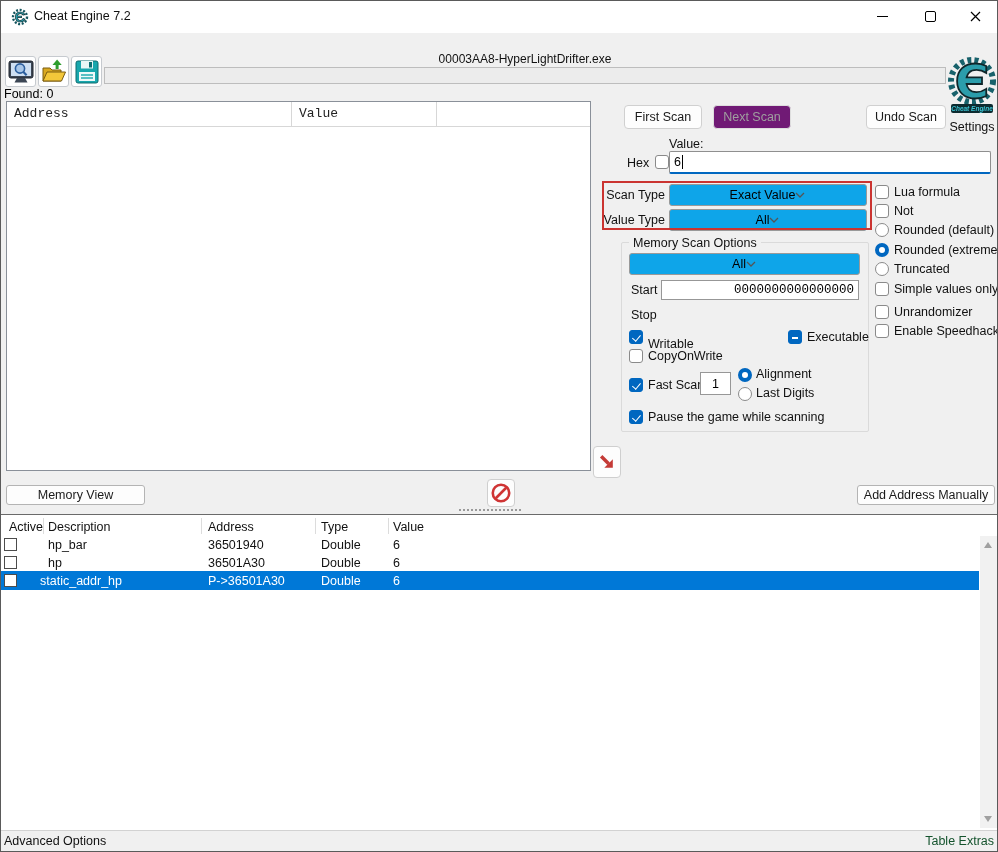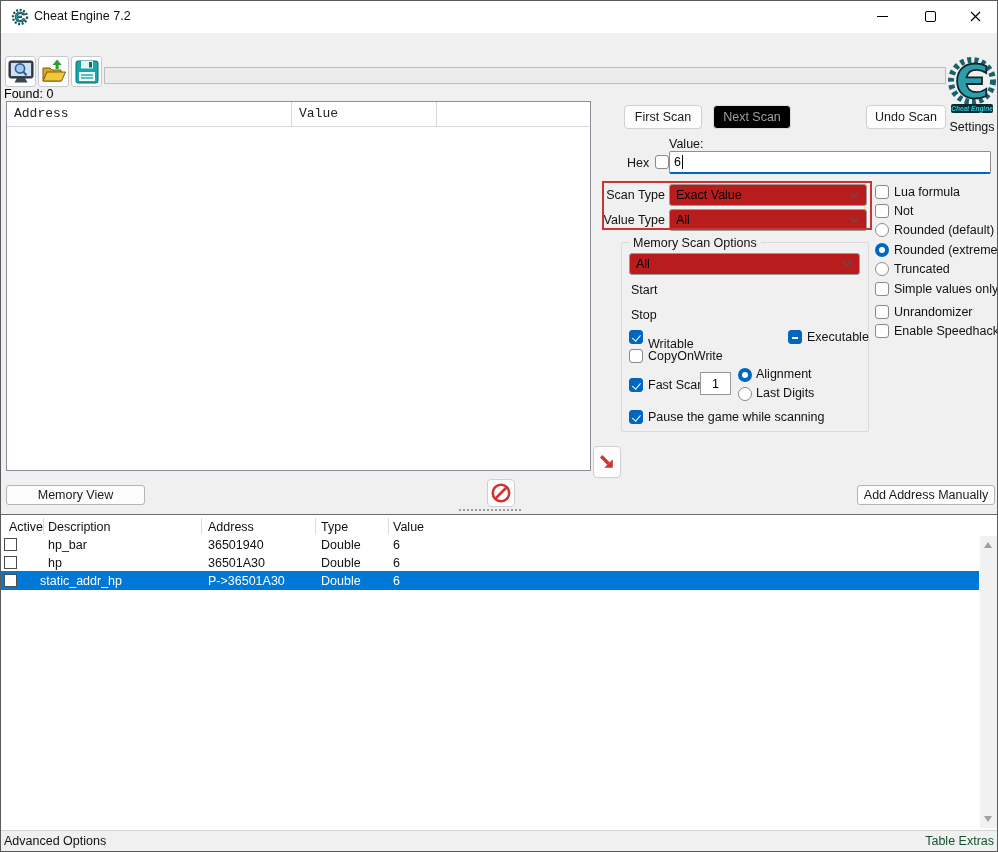--- a/index.html
+++ b/index.html
@@ -19,31 +19,31 @@
   .tool-btn{position:absolute;top:55px;width:31px;height:31px;background:#fff;border:1px solid #c6cacf;border-radius:3px;display:flex;align-items:center;justify-content:center;box-sizing:border-box;}
   .proc-label{position:absolute;left:103px;top:51px;width:842px;text-align:center;font-size:12px;color:#111;}
   .progress{position:absolute;left:103px;top:66px;width:842px;height:17px;background:#ececec;border:1px solid #bdbdbd;box-sizing:border-box;}
   .found{position:absolute;left:3px;top:86px;font-size:12.5px;color:#000;}
   
   .scan-table{position:absolute;left:5px;top:100px;width:585px;height:370px;background:#fff;border:1px solid #8a9099;box-sizing:border-box;}
   .scan-th{position:absolute;top:0;height:24px;line-height:24px;font-family:"Liberation Mono","DejaVu Sans Mono",monospace;font-size:13px;color:#222;padding-left:7px;box-sizing:border-box;border-right:1px solid #d7d7d7;}
   .scan-head-line{position:absolute;left:0;top:24px;width:100%;height:1px;background:#d7d7d7;}
   
   .btn{position:absolute;height:24px;background:#fdfdfd;border:1px solid #d0d0d0;border-radius:4px;font-size:12.5px;color:#1a1a1a;display:flex;align-items:center;justify-content:center;box-sizing:border-box;}
-  .btn.disabled{color:#9f9f9f;background:#000000;border-color:#dedede;}
+  .btn.disabled{color:#9f9f9f;background:#701a75;border-color:#dedede;}
   .btn.classic{height:20px;border-radius:3px;border-color:#b4b4b4;}
   .icon-btn{position:absolute;background:#fdfdfd;border:1px solid #cfcfcf;border-radius:4px;display:flex;align-items:center;justify-content:center;box-sizing:border-box;}
   
   .lbl{position:absolute;font-size:12.5px;color:#111;white-space:nowrap;}
   .lbl.right{text-align:right;}
   .input{position:absolute;background:#fff;border:1px solid #979797;box-sizing:border-box;font-size:12.5px;color:#000;display:flex;align-items:center;padding:0 4px;}
   .value-input{border:1px solid #8f8f8f;border-bottom:2px solid #0067c0;border-radius:2px;}
   .mono{font-family:"Liberation Mono","DejaVu Sans Mono",monospace;font-size:12.5px;justify-content:flex-end;}
   .caret{display:inline-block;width:1px;height:14px;background:#000;margin-left:1px;}
-  .dd{position:absolute;background:#b91c1c;border:1px solid #999;border-radius:3px;box-sizing:border-box;font-size:12.5px;color:#000;display:flex;align-items:center;justify-content:space-between;padding:0 7px 0 6px;}
+  .dd{position:absolute;background:#0ea5e9;border:1px solid #999;border-radius:3px;box-sizing:border-box;font-size:12.5px;color:#000;display:flex;align-items:center;justify-content:center;padding:0 7px 0 6px;}
   
   .cb{position:absolute;width:14px;height:14px;border:1px solid #8a8a8a;border-radius:3px;background:#fff;box-sizing:border-box;}
   .cb.checked{background:#0067c0;border-color:#0067c0;}
   .cb.checked::after{content:"";position:absolute;left:4px;top:1.5px;width:3.5px;height:7px;border:solid #fff;border-width:0 1.7px 1.7px 0;transform:rotate(40deg);}
   .cb.indet{background:#0067c0;border-color:#0067c0;}
   .cb.indet::after{content:"";position:absolute;left:3px;top:5.5px;width:6px;height:2px;background:#fff;}
   .radio{position:absolute;width:14px;height:14px;border:1px solid #8a8a8a;border-radius:50%;background:#fff;box-sizing:border-box;}
   .radio.checked{border:4.4px solid #0067c0;}
   .redrect{position:absolute;left:601px;top:180px;width:270px;height:49px;border:2px solid #cb3431;box-sizing:border-box;pointer-events:none;}
   .groupbox{position:absolute;left:620px;top:241px;width:248px;height:190px;border:1px solid #dadada;border-radius:2px;box-sizing:border-box;}
@@ -115,20 +115,21 @@
   <div class="tool-btn" style="left:70px;">
     <svg width="26" height="26" viewBox="0 0 26 26">
       <rect x="2" y="2" width="22" height="22" rx="2" fill="#18a7ad" stroke="#0c6c70" stroke-width="1"></rect>
       <rect x="7" y="2" width="12" height="7.5" fill="#e8f6f6"></rect>
       <rect x="15" y="3" width="3" height="5.5" fill="#0c6c70"></rect>
       <rect x="5" y="13" width="16" height="9" fill="#eef9f9"></rect>
       <line x1="7" y1="16" x2="19" y2="16" stroke="#18a7ad" stroke-width="1.4"></line>
       <line x1="7" y1="19" x2="19" y2="19" stroke="#18a7ad" stroke-width="1.4"></line>
     </svg>
   </div>
+  <div class="proc-label">00003AA8-HyperLightDrifter.exe</div>
   <div class="progress"></div>
 
   <div class="found">
     <span>Found:</span>
     <span>0</span>
   </div>
 
   <div class="scan-table">
     <div class="scan-th" style="left:0;width:285px;">Address</div>
     <div class="scan-th" style="left:285px;width:145px;">Value</div>
@@ -190,20 +191,21 @@
 
   <div class="groupbox"></div>
   <div class="groupbox-title">Memory Scan Options</div>
   <div class="dd" style="left:628px;top:252px;width:231px;height:22px;">
     <span>All</span>
     <svg width="10" height="6" viewBox="0 0 10 6">
         <path d="M1 1 L5 5 L9 1" fill="none" stroke="#555" stroke-width="1.3"></path>
       </svg>
   </div>
   <div class="lbl" style="left:630px;top:282px;">Start</div>
+  <div class="input mono" style="left:660px;top:279px;width:198px;height:20px;">0000000000000000</div>
   <div class="lbl" style="left:630px;top:307px;">Stop</div>
   <div class="cb checked" style="left:628px;top:329px;"></div>
   <div class="lbl" style="left:647px;top:329px;margin-top:7px;">Writable</div>
   <div class="cb indet" style="left:787px;top:329px;"></div>
   <div class="lbl" style="left:806px;top:329px;">Executable</div>
   <div class="cb" style="left:628px;top:348px;"></div>
   <div class="lbl" style="left:647px;top:348px;">CopyOnWrite</div>
   <div class="cb checked" style="left:628px;top:377px;"></div>
   <div class="lbl" style="left:647px;top:377px;">Fast Scan</div>
   <div class="input" style="left:699px;top:371px;width:31px;height:23px;justify-content:center;">1</div>

